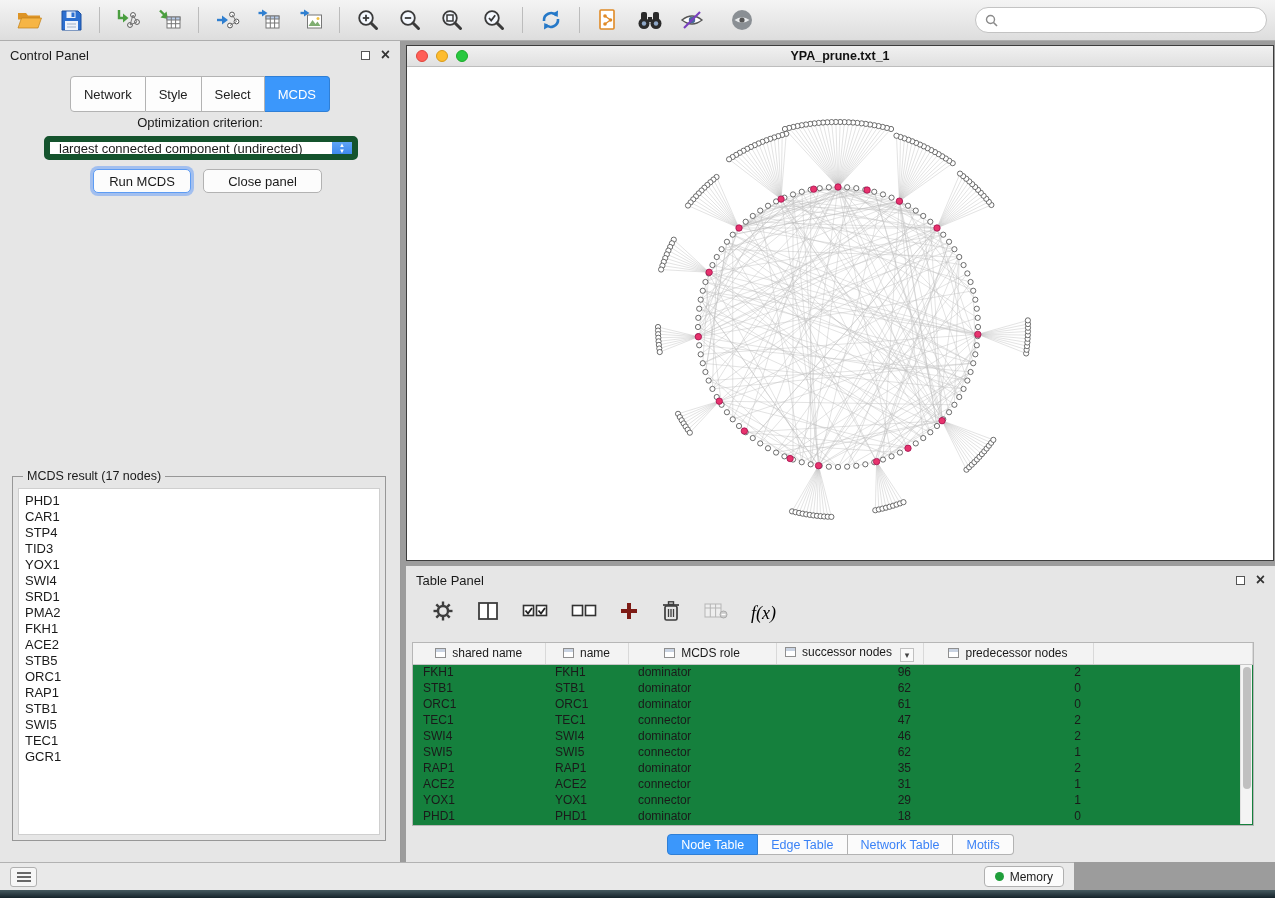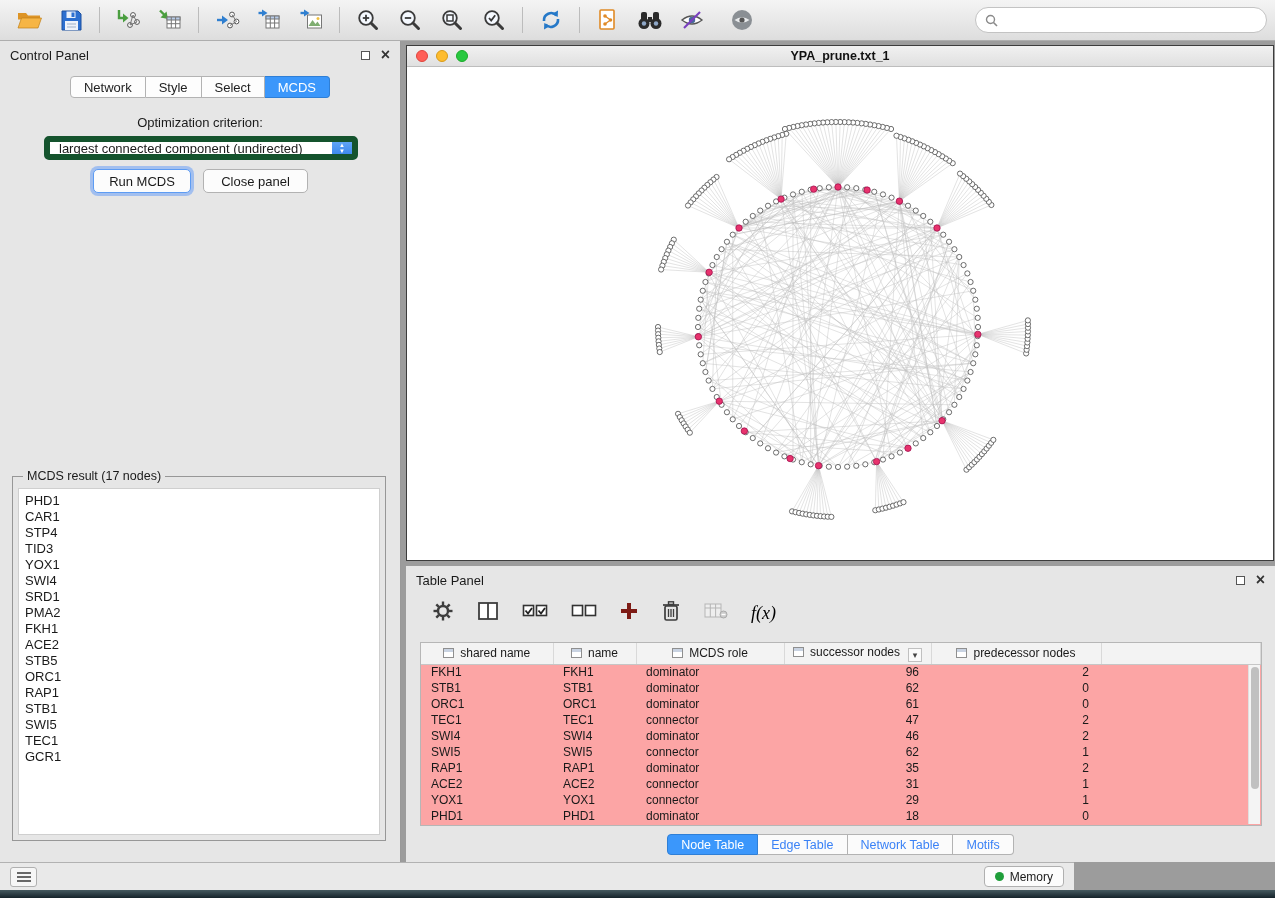--- a/index.html
+++ b/index.html
@@ -18,36 +18,36 @@
 
   
   .control-panel { position:absolute; left:0; top:41px; width:401px; height:821px;
     background:#e6e6e6; border-right:1px solid #999; }
   .panel-header { height:28px; display:flex; align-items:center; padding:0 10px; font-size:13px; }
   .win-btns { margin-left:auto; display:flex; gap:11px; align-items:center; }
   .float-icon { width:9px; height:9px; border:1.5px solid #555; display:inline-block; background:#fff; }
   .close-x { font-size:16px; font-weight:bold; color:#333; line-height:12px; }
 
   .cp-tabs { display:flex; justify-content:center; margin-top:7px; }
-  .tab { height:22px; padding:0 13px; font-size:13px; display:flex; align-items:center;
+  .tab { height:36px; padding:0 13px; font-size:13px; display:flex; align-items:center;
     background:#fdfdfd; border:1px solid #b3b3b3; border-left:none; color:#222; }
   .tab:first-child { border-left:1px solid #b3b3b3; border-radius:4px 0 0 4px; }
   .tab:last-child { border-radius:0 4px 4px 0; }
   .tab.active { background:#3b97fb; color:#fff; border-color:#2f7fd6; }
 
   .opt-label { position:absolute; left:0; top:74px; width:100%; text-align:center; font-size:13px; }
   .dropdown { position:absolute; left:44px; top:95px; width:314px; height:24px; background:#fff;
     border:6px solid #14532d; border-radius:5px; display:flex; align-items:center; font-size:13px; padding-left:9px; overflow:hidden; }
   .dropdown .stepper { margin-left:auto; width:20px; height:24px;
     background:linear-gradient(#6fb1fb,#2e7de8); display:flex; flex-direction:column;
     align-items:center; justify-content:center; color:#fff; font-size:6px; line-height:6px; }
   .btn { position:absolute; height:24px; background:#fcfcfc; border:1px solid #b2b2b2; border-radius:5px;
     font-size:13px; display:flex; align-items:center; justify-content:center; }
   #run-btn { left:93px; top:128px; width:98px; border-color:#5d9cf3; box-shadow:0 0 0 3px rgba(80,145,250,.45); }
-  #close-btn { left:203px; top:128px; width:105px; }
+  #close-btn { left:203px; top:128px; width:119px; }
 
   .mcds-fieldset { position:absolute; left:12px; top:428px; width:374px; height:372px;
     border:1px solid #979797; padding:5px; }
   .mcds-fieldset legend { font-size:12.5px; padding:0 4px; margin-left:5px; }
   .mcds-list { width:100%; height:100%; background:#fff; border:1px solid #cfcfcf;
     overflow:hidden; padding:4px 6px; font-size:13px; line-height:16px; }
   .mcds-item { height:16px; }
 
   
   .network-window { position:absolute; left:406px; top:45px; width:868px; height:516px;
@@ -59,21 +59,21 @@
   .t-yellow { background:#febc2e; border:1px solid #d89b18; }
   .t-green { background:#28c840; border:1px solid #1aab29; }
   .nw-title { position:absolute; left:0; right:0; text-align:center; font-size:12.5px; font-weight:bold; color:#111; }
   .nw-canvas { position:relative; width:866px; height:493px; background:#fff; }
 
   
   .table-panel { position:absolute; left:406px; top:566px; width:869px; height:296px; background:#e6e6e6; }
   .tp-toolbar { position:absolute; left:0; top:26px; right:0; height:42px; display:flex; align-items:center;
     padding-left:26px; gap:23px; }
   .fx { font-family:"Liberation Serif", serif; font-style:italic; font-size:18px; color:#000000; }
-  .table-wrap { position:absolute; left:14px; top:76px; width:842px; height:184px; background:#fca5a5;
+  .table-wrap { position:absolute; left:6px; top:76px; width:842px; height:184px; background:#15803d;
     border:1px solid #b6b6b6; overflow:hidden; }
   table { border-collapse:collapse; table-layout:fixed; width:100%; font-size:12px; }
   th { height:21px; background:#f3f3f3; border-right:1px solid #d9d9d9; border-bottom:1px solid #c6c6c6;
     font-weight:normal; font-size:12px; text-align:center; white-space:nowrap; overflow:hidden; }
   td { height:16px; white-space:nowrap; overflow:hidden; }
   .col0 { width:132px; } .col1 { width:83px; } .col2 { width:148px; } .col3 { width:147px; } .col4 { width:170px; }
   td.col0, td.col1, td.col2 { text-align:left; padding-left:10px; }
   td.num { text-align:right; padding-right:12px; }
   .hicon { width:11px; height:10px; border:1px solid #8f8f8f; display:inline-block; margin-right:6px;
     vertical-align:-1px; background:linear-gradient(#c9d3e2,#c9d3e2) 0 0/11px 3px no-repeat, #fff; }

